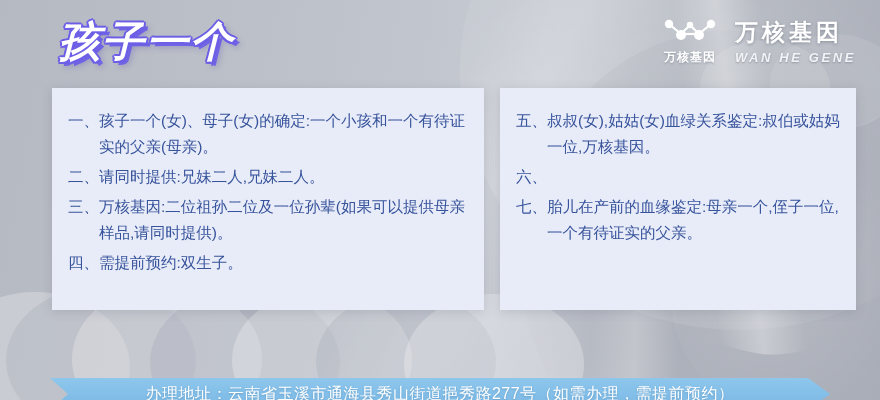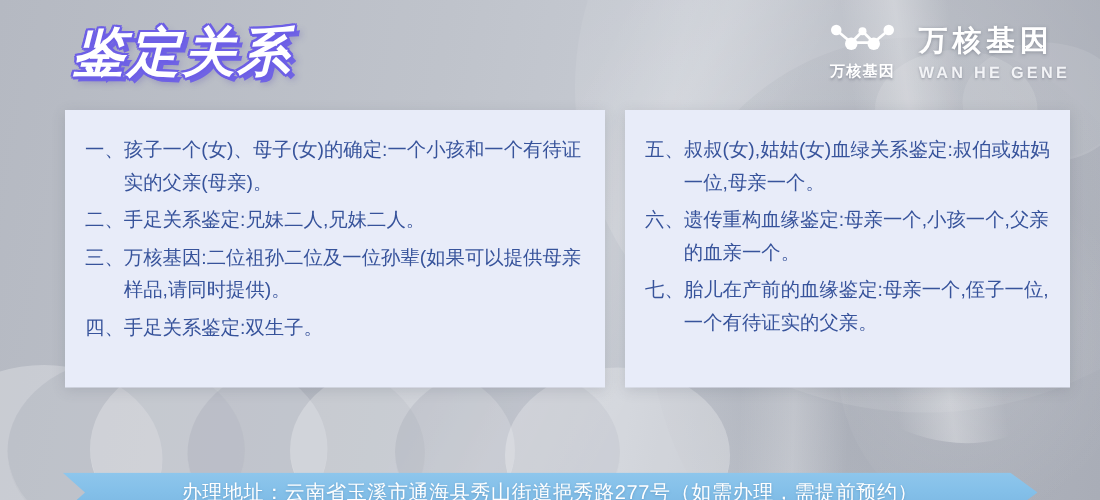--- a/index.html
+++ b/index.html
@@ -61,21 +61,21 @@
   
   .brand{position:absolute;right:24px;top:16px;display:flex;align-items:center;gap:16px;}
   .brand-mark{display:flex;flex-direction:column;align-items:center;gap:3px;}
   .brand-mark svg{display:block;}
   .brand-mark-text{font-size:12px;font-weight:700;color:#ffffff;letter-spacing:1px;
     text-shadow:0 1px 2px rgba(90,95,110,.45);}
   .brand-words{display:flex;flex-direction:column;align-items:flex-start;gap:2px;}
   .brand-cn{font-size:23px;font-weight:700;color:#ffffff;letter-spacing:4px;
     text-shadow:0 1px 3px rgba(90,95,110,.5);}
   .brand-en{font-size:13px;font-weight:700;color:#f2f3f6;letter-spacing:2.6px;
-    text-shadow:0 1px 2px rgba(90,95,110,.45);}
+    text-shadow:0 1px 2px rgba(90,95,110,.45);font-style:italic;}
 
   
   .panel{
     position:absolute;top:88px;height:222px;
     background:#e8ecf9;
     box-shadow:0 2px 10px rgba(80,85,100,.18);
     box-sizing:border-box;
     padding:20px 14px 14px 14px;
   }
   .panel-left{left:52px;width:432px;}
@@ -117,21 +117,21 @@
   <div class="petal" style="left:-60px;top:292px;width:190px;height:150px;"></div>
   <div class="petal d" style="left:6px;top:286px;width:190px;height:150px;"></div>
   <div class="petal" style="left:72px;top:284px;width:190px;height:150px;"></div>
   <div class="petal d" style="left:150px;top:288px;width:190px;height:150px;"></div>
   <div class="petal" style="left:232px;top:290px;width:180px;height:140px;"></div>
   <div class="petal d" style="left:316px;top:292px;width:180px;height:140px;"></div>
   <div class="petal" style="left:404px;top:294px;width:180px;height:140px;"></div>
   <div class="petal" style="left:700px;top:40px;width:130px;height:96px;opacity:.45;"></div>
   <div class="petal" style="left:770px;top:34px;width:130px;height:96px;opacity:.35;"></div>
 
-  <div class="title">鉴定关系</div>
+  <div class="title">孩子一个</div>
 
   <div class="brand">
     <div class="brand-mark">
       <span>
         <svg width="58" height="30" viewBox="0 0 58 30" aria-hidden="true">
           <g stroke="#ffffff" stroke-width="2.2" fill="none">
             <line x1="8" y1="8" x2="20" y2="18"></line>
             <line x1="20" y1="18" x2="29" y2="9"></line>
             <line x1="29" y1="9" x2="38" y2="18"></line>
             <line x1="38" y1="18" x2="50" y2="8"></line>
@@ -154,40 +154,39 @@
     </div>
   </div>
 
   <div class="panel panel-left">
     <div class="item">
       <span class="item-num">一、</span>
       <span class="item-text">孩子一个(女)、母子(女)的确定:一个小孩和一个有待证实的父亲(母亲)。</span>
     </div>
     <div class="item">
       <span class="item-num">二、</span>
-      <span class="item-text">手足关系鉴定:兄妹二人,兄妹二人。</span>
+      <span class="item-text">请同时提供:兄妹二人,兄妹二人。</span>
     </div>
     <div class="item">
       <span class="item-num">三、</span>
       <span class="item-text">万核基因:二位祖孙二位及一位孙辈(如果可以提供母亲样品,请同时提供)。</span>
     </div>
     <div class="item">
       <span class="item-num">四、</span>
-      <span class="item-text">手足关系鉴定:双生子。</span>
+      <span class="item-text">需提前预约:双生子。</span>
     </div>
   </div>
 
   <div class="panel panel-right">
     <div class="item">
       <span class="item-num">五、</span>
-      <span class="item-text">叔叔(女),姑姑(女)血绿关系鉴定:叔伯或姑妈一位,母亲一个。</span>
+      <span class="item-text">叔叔(女),姑姑(女)血绿关系鉴定:叔伯或姑妈一位,万核基因。</span>
     </div>
     <div class="item">
       <span class="item-num">六、</span>
-      <span class="item-text">遗传重构血缘鉴定:母亲一个,小孩一个,父亲的血亲一个。</span>
     </div>
     <div class="item">
       <span class="item-num">七、</span>
       <span class="item-text">胎儿在产前的血缘鉴定:母亲一个,侄子一位,一个有待证实的父亲。</span>
     </div>
   </div>
 
   <div class="addr-wrap">
     <div class="addr-bar">
       <span class="addr-text">办理地址：云南省玉溪市通海县秀山街道挹秀路277号（如需办理，需提前预约）</span>

